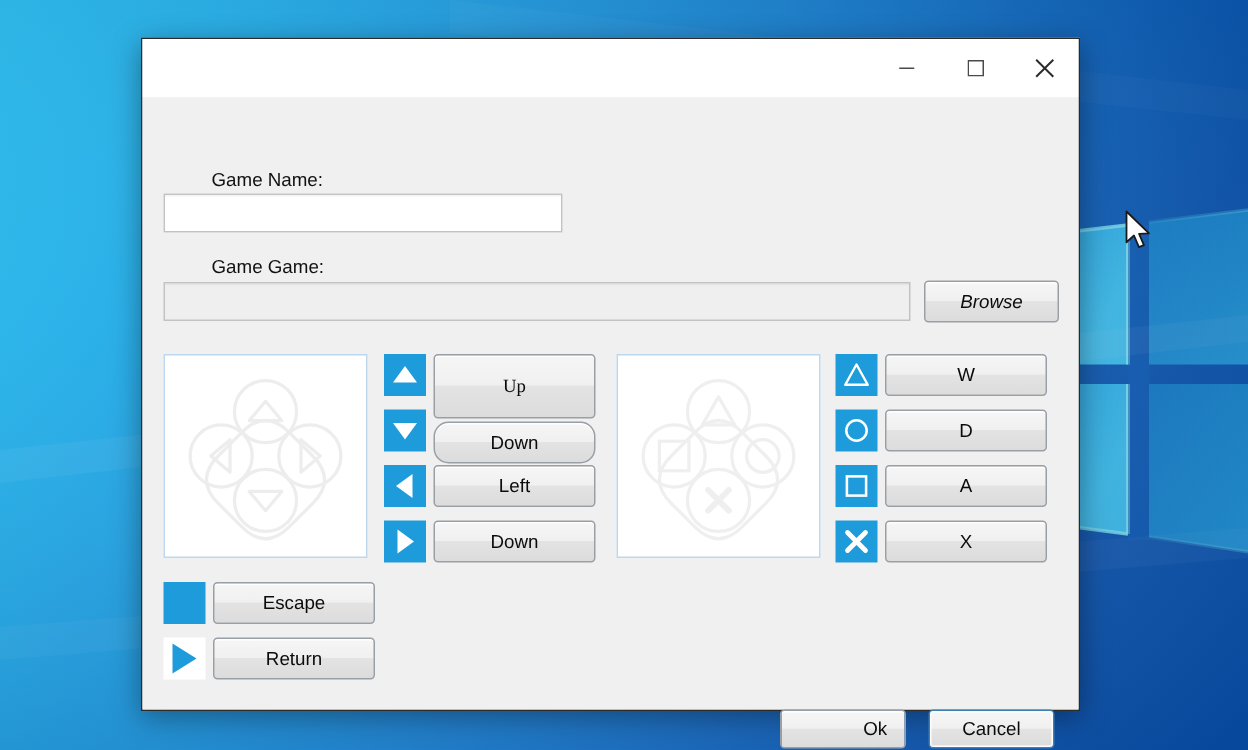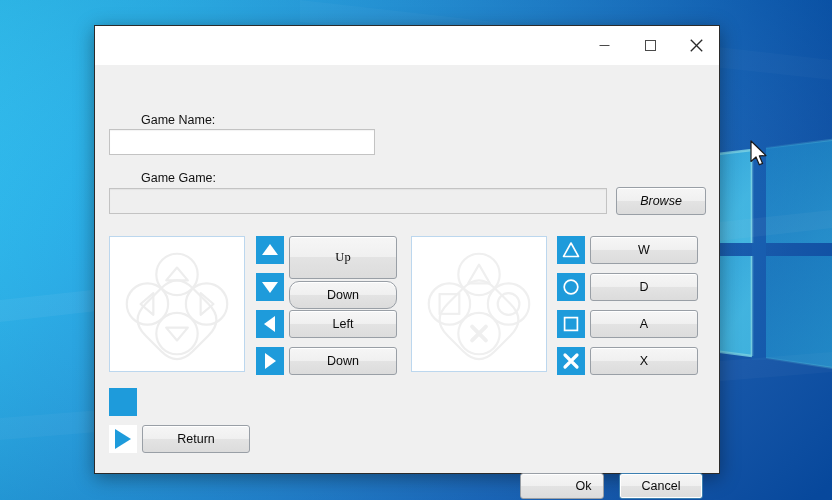--- a/index.html
+++ b/index.html
@@ -320,20 +320,21 @@
           <path d="M3 3 L15 15 M15 3 L3 15" stroke="#ffffff" stroke-width="3.2" stroke-linecap="round"></path>
         </svg>
       </div>
       <div class="winbtn" style="position:absolute; left:495px; top:282px; width:108px; height:28px;">X</div>
 
       <div class="tile" style="left:14px; top:323px;">
         <svg width="26" height="26" viewBox="0 0 26 26">
           <rect x="0" y="0" width="26" height="26" fill="#1e9bdb"></rect>
         </svg>
       </div>
+      <div class="winbtn" style="position:absolute; left:47px; top:323px; width:108px; height:28px;">Escape</div>
 
       <div class="tile plain" style="left:14px; top:360px;">
         <svg width="24" height="24" viewBox="0 0 24 24">
           <path d="M4 2 L20 12 L4 22 Z" fill="#1e9bdb"></path>
         </svg>
       </div>
       <div class="winbtn" style="position:absolute; left:47px; top:360px; width:108px; height:28px;">Return</div>
 
       <div class="winbtn" id="footer-ok" style="left:425px; top:408px;padding-left:43px;">Ok</div>
       <div class="winbtn focused" id="footer-cancel" style="left:524px; top:408px;">Cancel</div>

